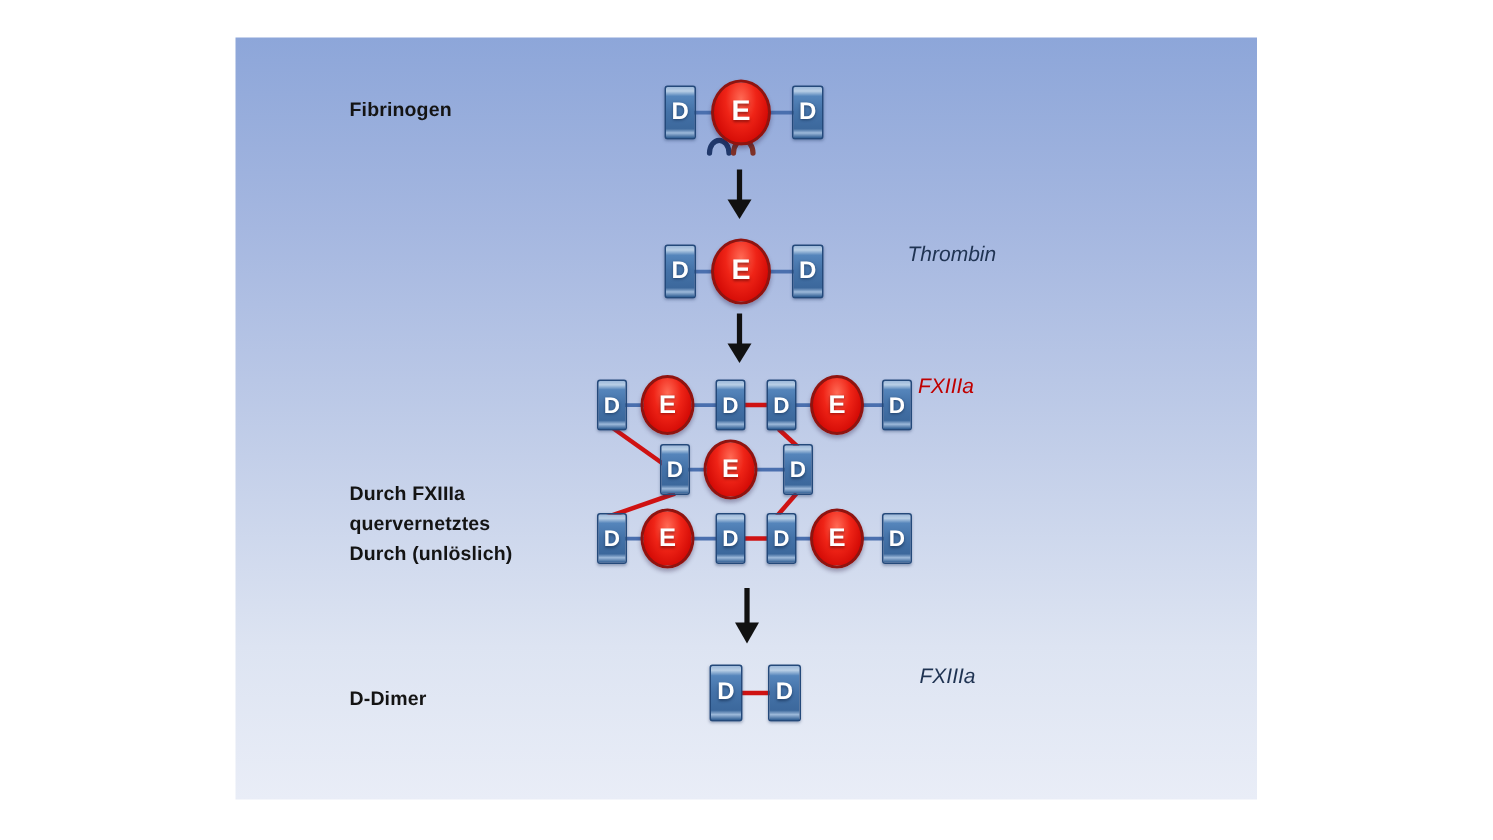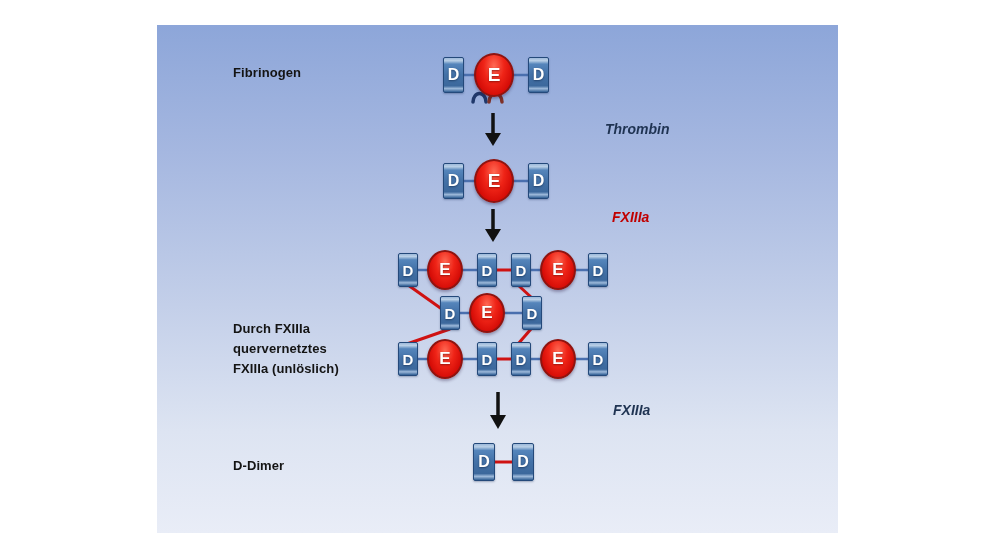--- a/index.html
+++ b/index.html
@@ -42,21 +42,21 @@
   .d-box.dd { width: 22px; height: 38px; }
 
   
   .lbl {
     position: absolute; z-index: 3;
     color: #141414; font-weight: bold; font-size: 13px; line-height: 19px;
     letter-spacing: .1px;
   }
   .enzyme {
     position: absolute; z-index: 3;
-    font-weight: bold; font-style: italic; font-size: 14px;
+    font-weight: normal; font-style: italic; font-size: 14px; margin-top: 40px;
   }
   .enzyme.navy { color: #1f3352; }
   .enzyme.red  { color: #c00000; }
 </style>
 </head>
 <body>
 
 <div class="stage">
   <div class="panel">
 
@@ -99,21 +99,21 @@
         <polygon points="333,390 349,390 341,404" fill="#111111"></polygon>
       </g>
 
       <line x1="327" y1="437" x2="366" y2="437" stroke="#cf1212" stroke-width="3"></line>
     </svg>
 
     <div class="lbl" style="left:76px; top:38px;">Fibrinogen</div>
     <div class="lbl" style="left:76px; top:271px; line-height:20px;margin-top:23px;">
       <div>Durch FXIIIa</div>
       <div>quervernetztes</div>
-      <div>FXIIIa (unlöslich)</div>
+      <div>Durch (unlöslich)</div>
     </div>
     <div class="lbl" style="left:76px; top:431px;">D-Dimer</div>
 
     <div class="enzyme navy" style="left:448px; top:96px;">Thrombin</div>
     <div class="enzyme red" style="left:455px; top:184px;">FXIIIa</div>
     <div class="enzyme navy" style="left:456px; top:377px;">FXIIIa</div>
 
     <div class="d-box" style="left:286px; top:32px;">D</div>
     <div class="e-node" style="left:317px; top:28px;">E</div>
     <div class="d-box" style="left:371px; top:32px;">D</div>

